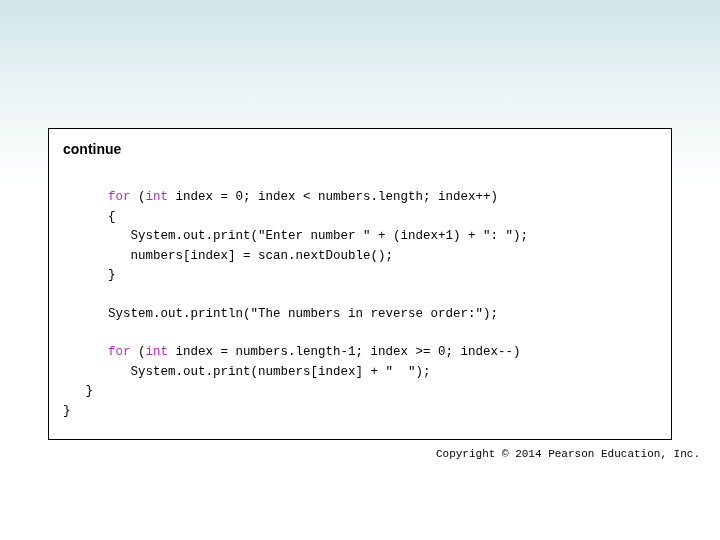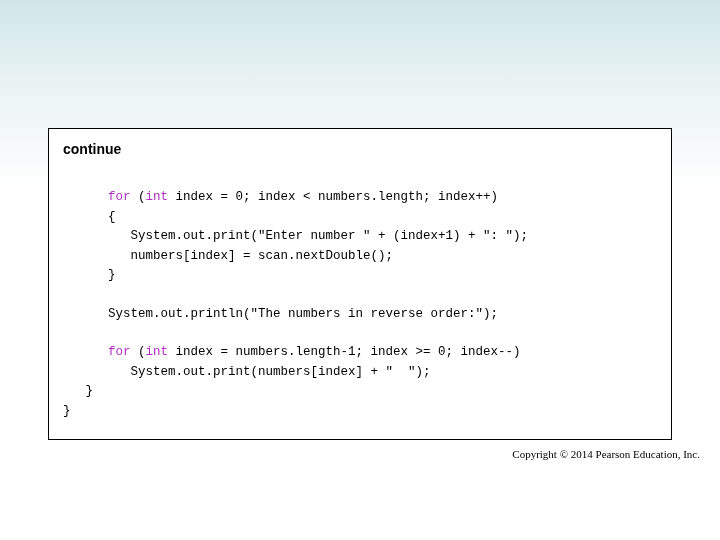--- a/index.html
+++ b/index.html
@@ -41,21 +41,21 @@
     white-space: pre;
     line-height: 1.55;
   }
   .kw { color: #b22bc2; } 
   .copyright {
     position: absolute;
     right: 20px;
     bottom: 14px;
     font-size: 11px;
     color: #000;
-    font-family: Liberation Serif, serif;
+    font-family: Liberation Mono, monospace;
   }
 </style>
 </head>
 <body>
 
 <div class="slide">
   <div class="codebox">
     <div class="continue-label">continue</div>
     <div class="code">
 <span>      </span><span class="kw">for</span><span> (</span><span class="kw">int</span><span> index = 0; index &lt; numbers.length; index++)</span>

